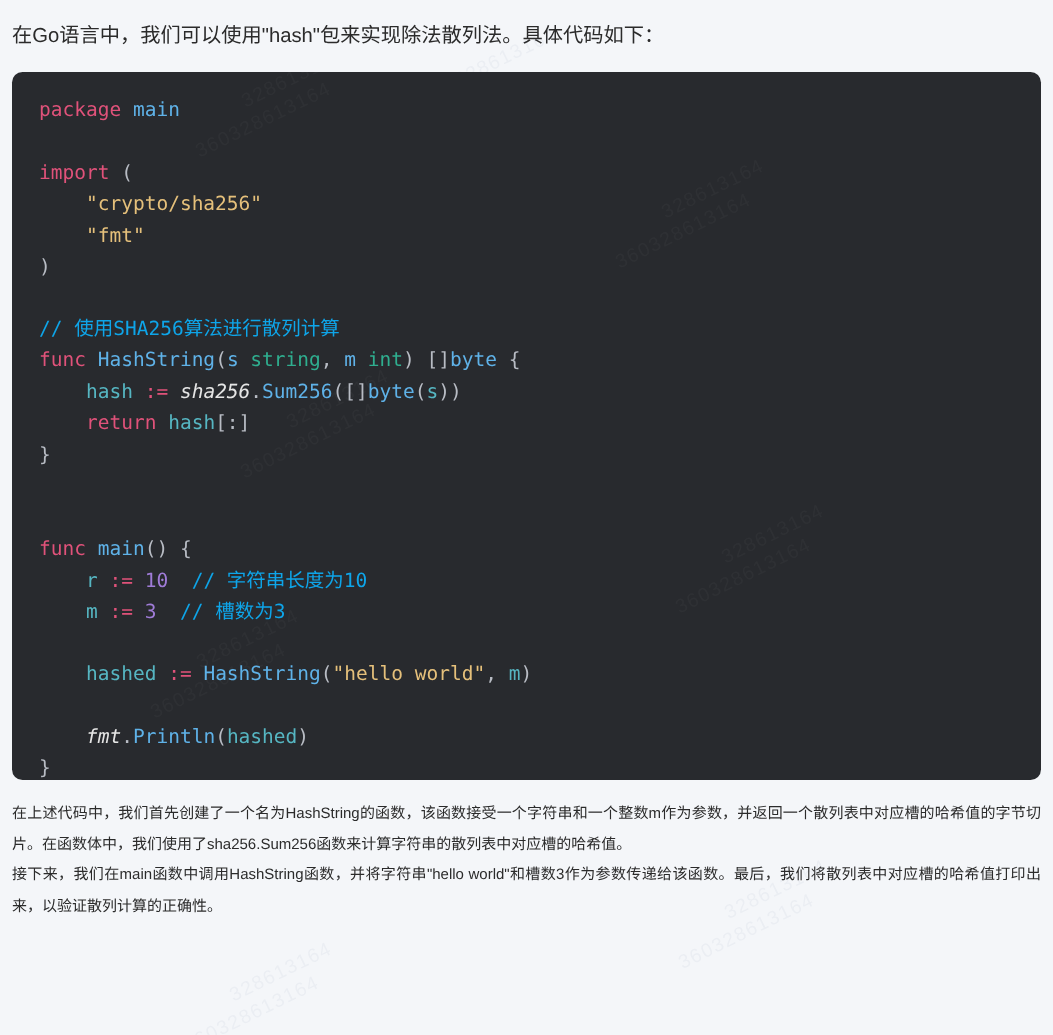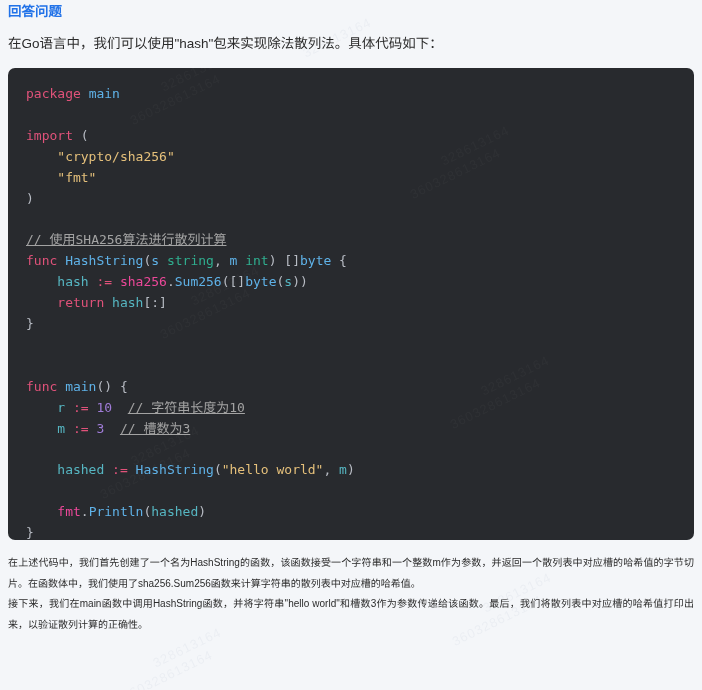--- a/index.html
+++ b/index.html
@@ -72,22 +72,22 @@
 
   
   .tk-kw   { color: #e0527a; }      
   .tk-op   { color: #e0527a; }
   .tk-fn   { color: #5fb2e8; }      
   .tk-var  { color: #56b6c2; }      
   .tk-str  { color: #e5c07b; }      
   .tk-num  { color: #a07cd8; }      
   .tk-type { color: #2fae8f; }      
   .tk-pun  { color: #b8bcc4; }      
-  .tk-cmt  { color: #a3a3a3; text-decoration: underline; }      
-  .tk-pkg  { color: #ec4899; }      
+  .tk-cmt  { color: #0ea5e9; }      
+  .tk-pkg  { color: #e5e5e5; font-style: italic; }      
 
   
   .watermark-layer {
     position: absolute;
     inset: 0;
     pointer-events: none;
     z-index: 1;
     overflow: hidden;
   }
   .wm {
@@ -132,21 +132,20 @@
 <div class="page">
 
   <div class="page-watermark" id="page-wm">
       <div class="wm wm-light" style="left: 480px; top: 585px;">328613164</div>
       <div class="wm wm-light" style="left: 448px; top: 613px;">360328613164</div>
       <div class="wm wm-light" style="left: 150px; top: 640px;">328613164</div>
       <div class="wm wm-light" style="left: 118px; top: 668px;">360328613164</div>
       <div class="wm wm-light" style="left: 300px; top: 30px;">328613164</div>
     </div>
 
-  <h2 class="answer-title">回答问题</h2>
 
   <p class="intro-para">在Go语言中，我们可以使用"hash"包来实现除法散列法。具体代码如下：</p>
 
   <div class="code-block">
     <div class="watermark-layer" id="code-wm">
         <div class="wm wm-dark" style="left: 150px; top: -4px;">328613164</div>
         <div class="wm wm-dark" style="left: 118px; top: 24px;">360328613164</div>
         <div class="wm wm-dark" style="left: 430px; top: 70px;">328613164</div>
         <div class="wm wm-dark" style="left: 398px; top: 98px;">360328613164</div>
         <div class="wm wm-dark" style="left: 180px; top: 210px;">328613164</div>

